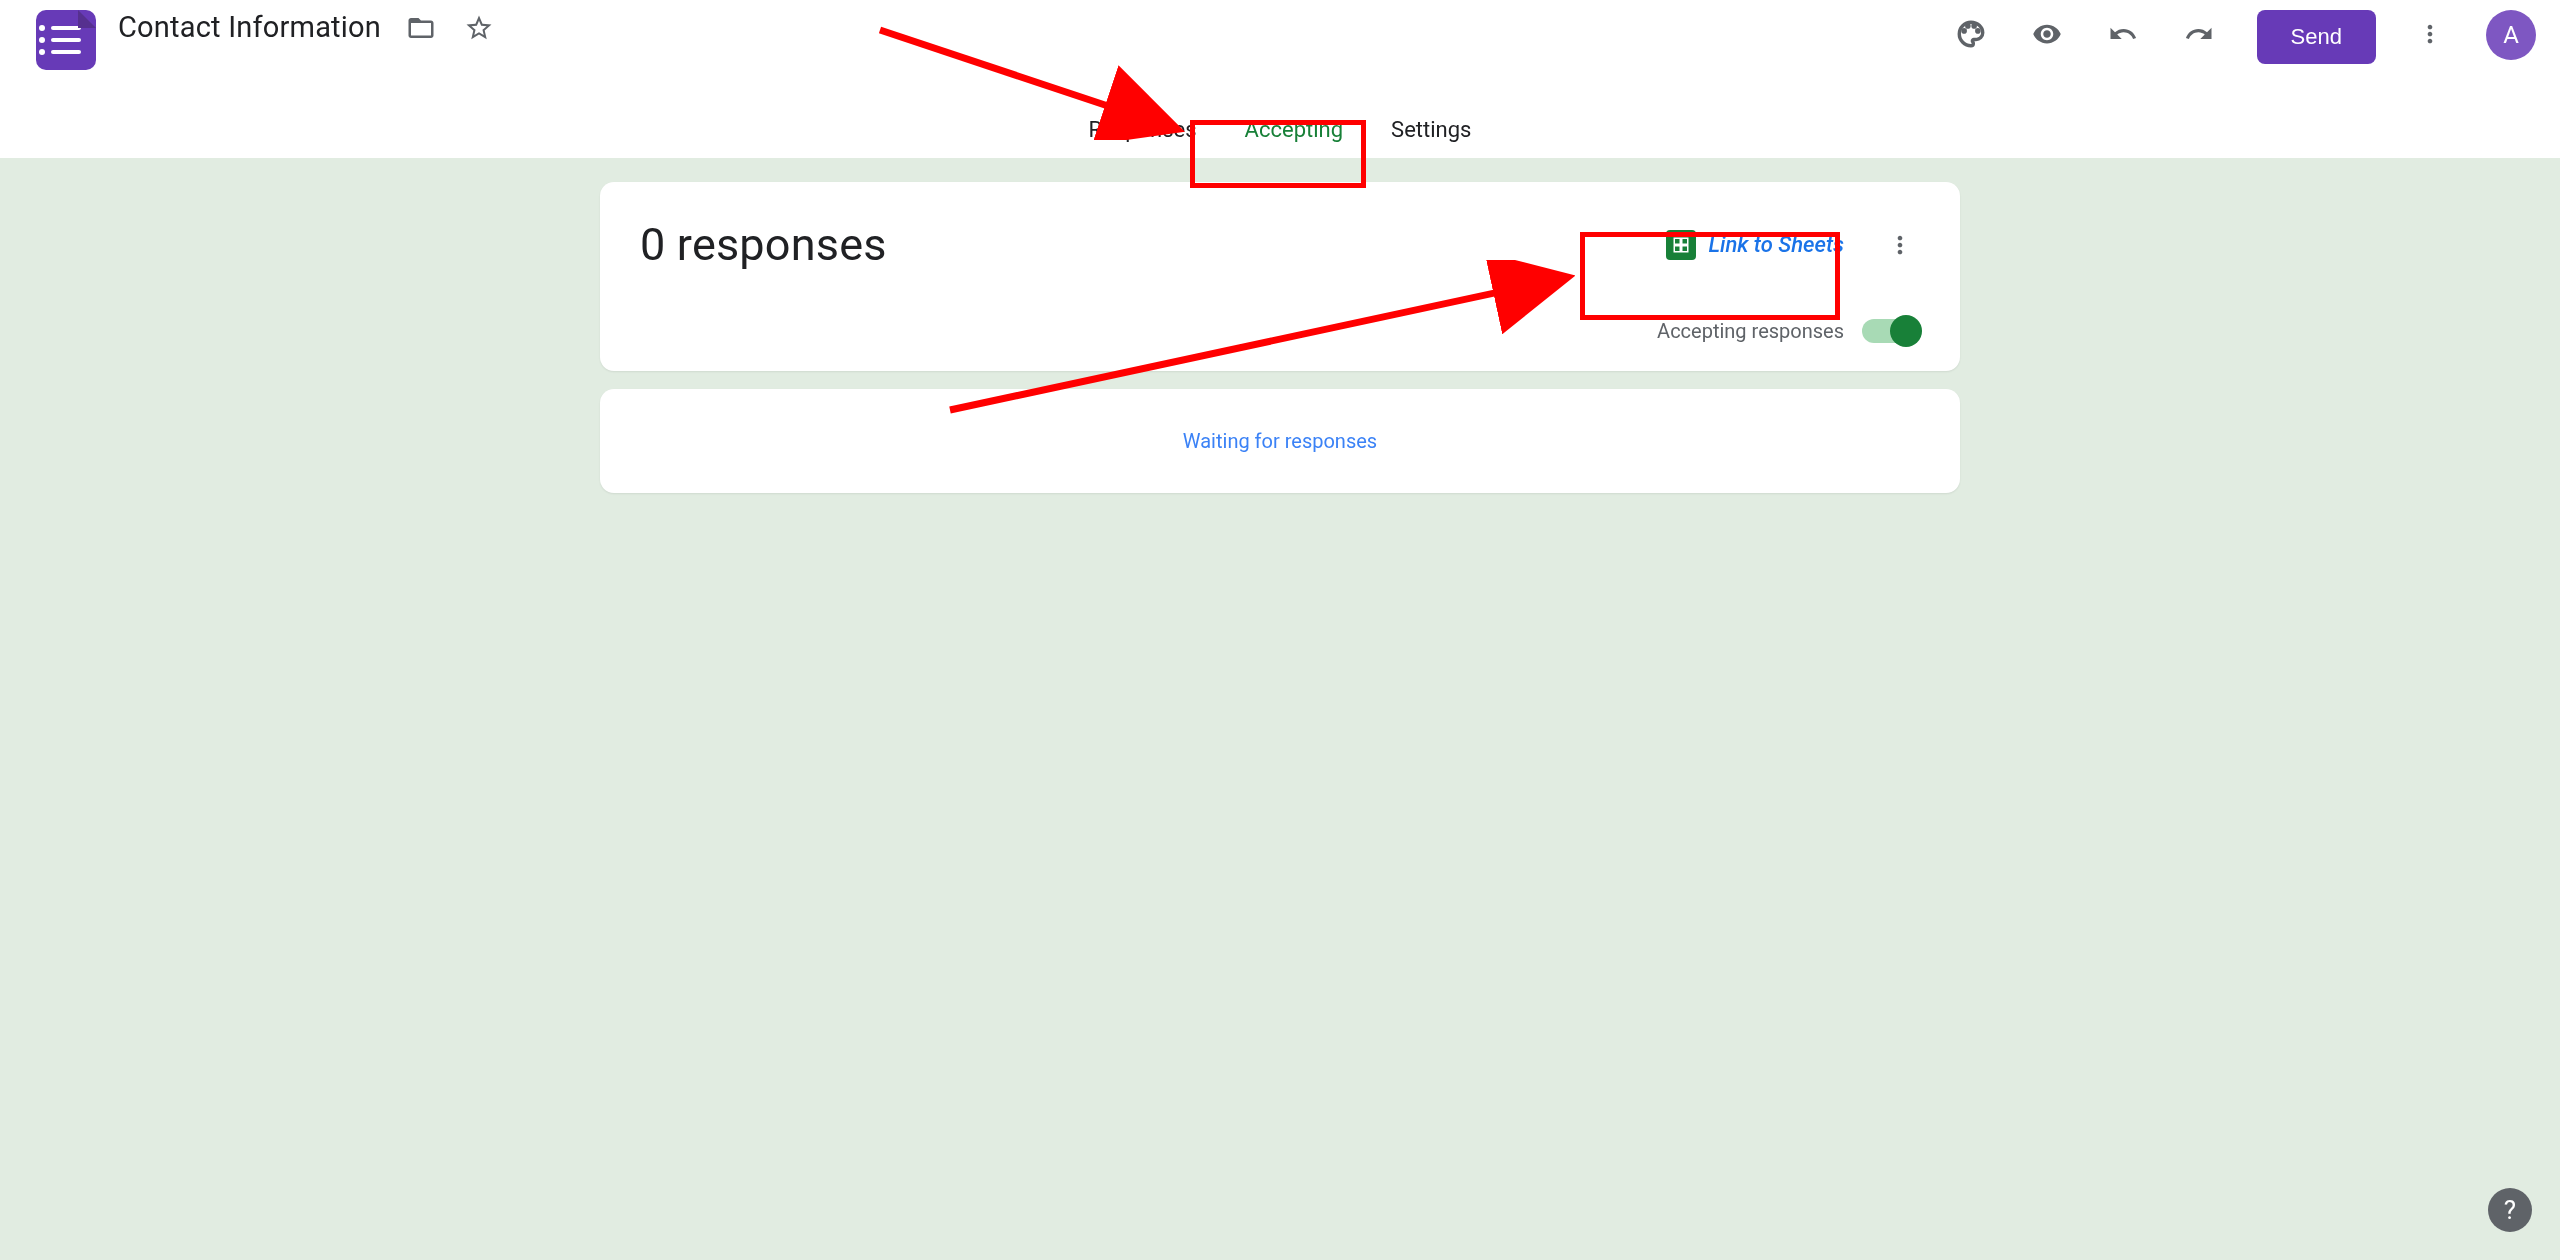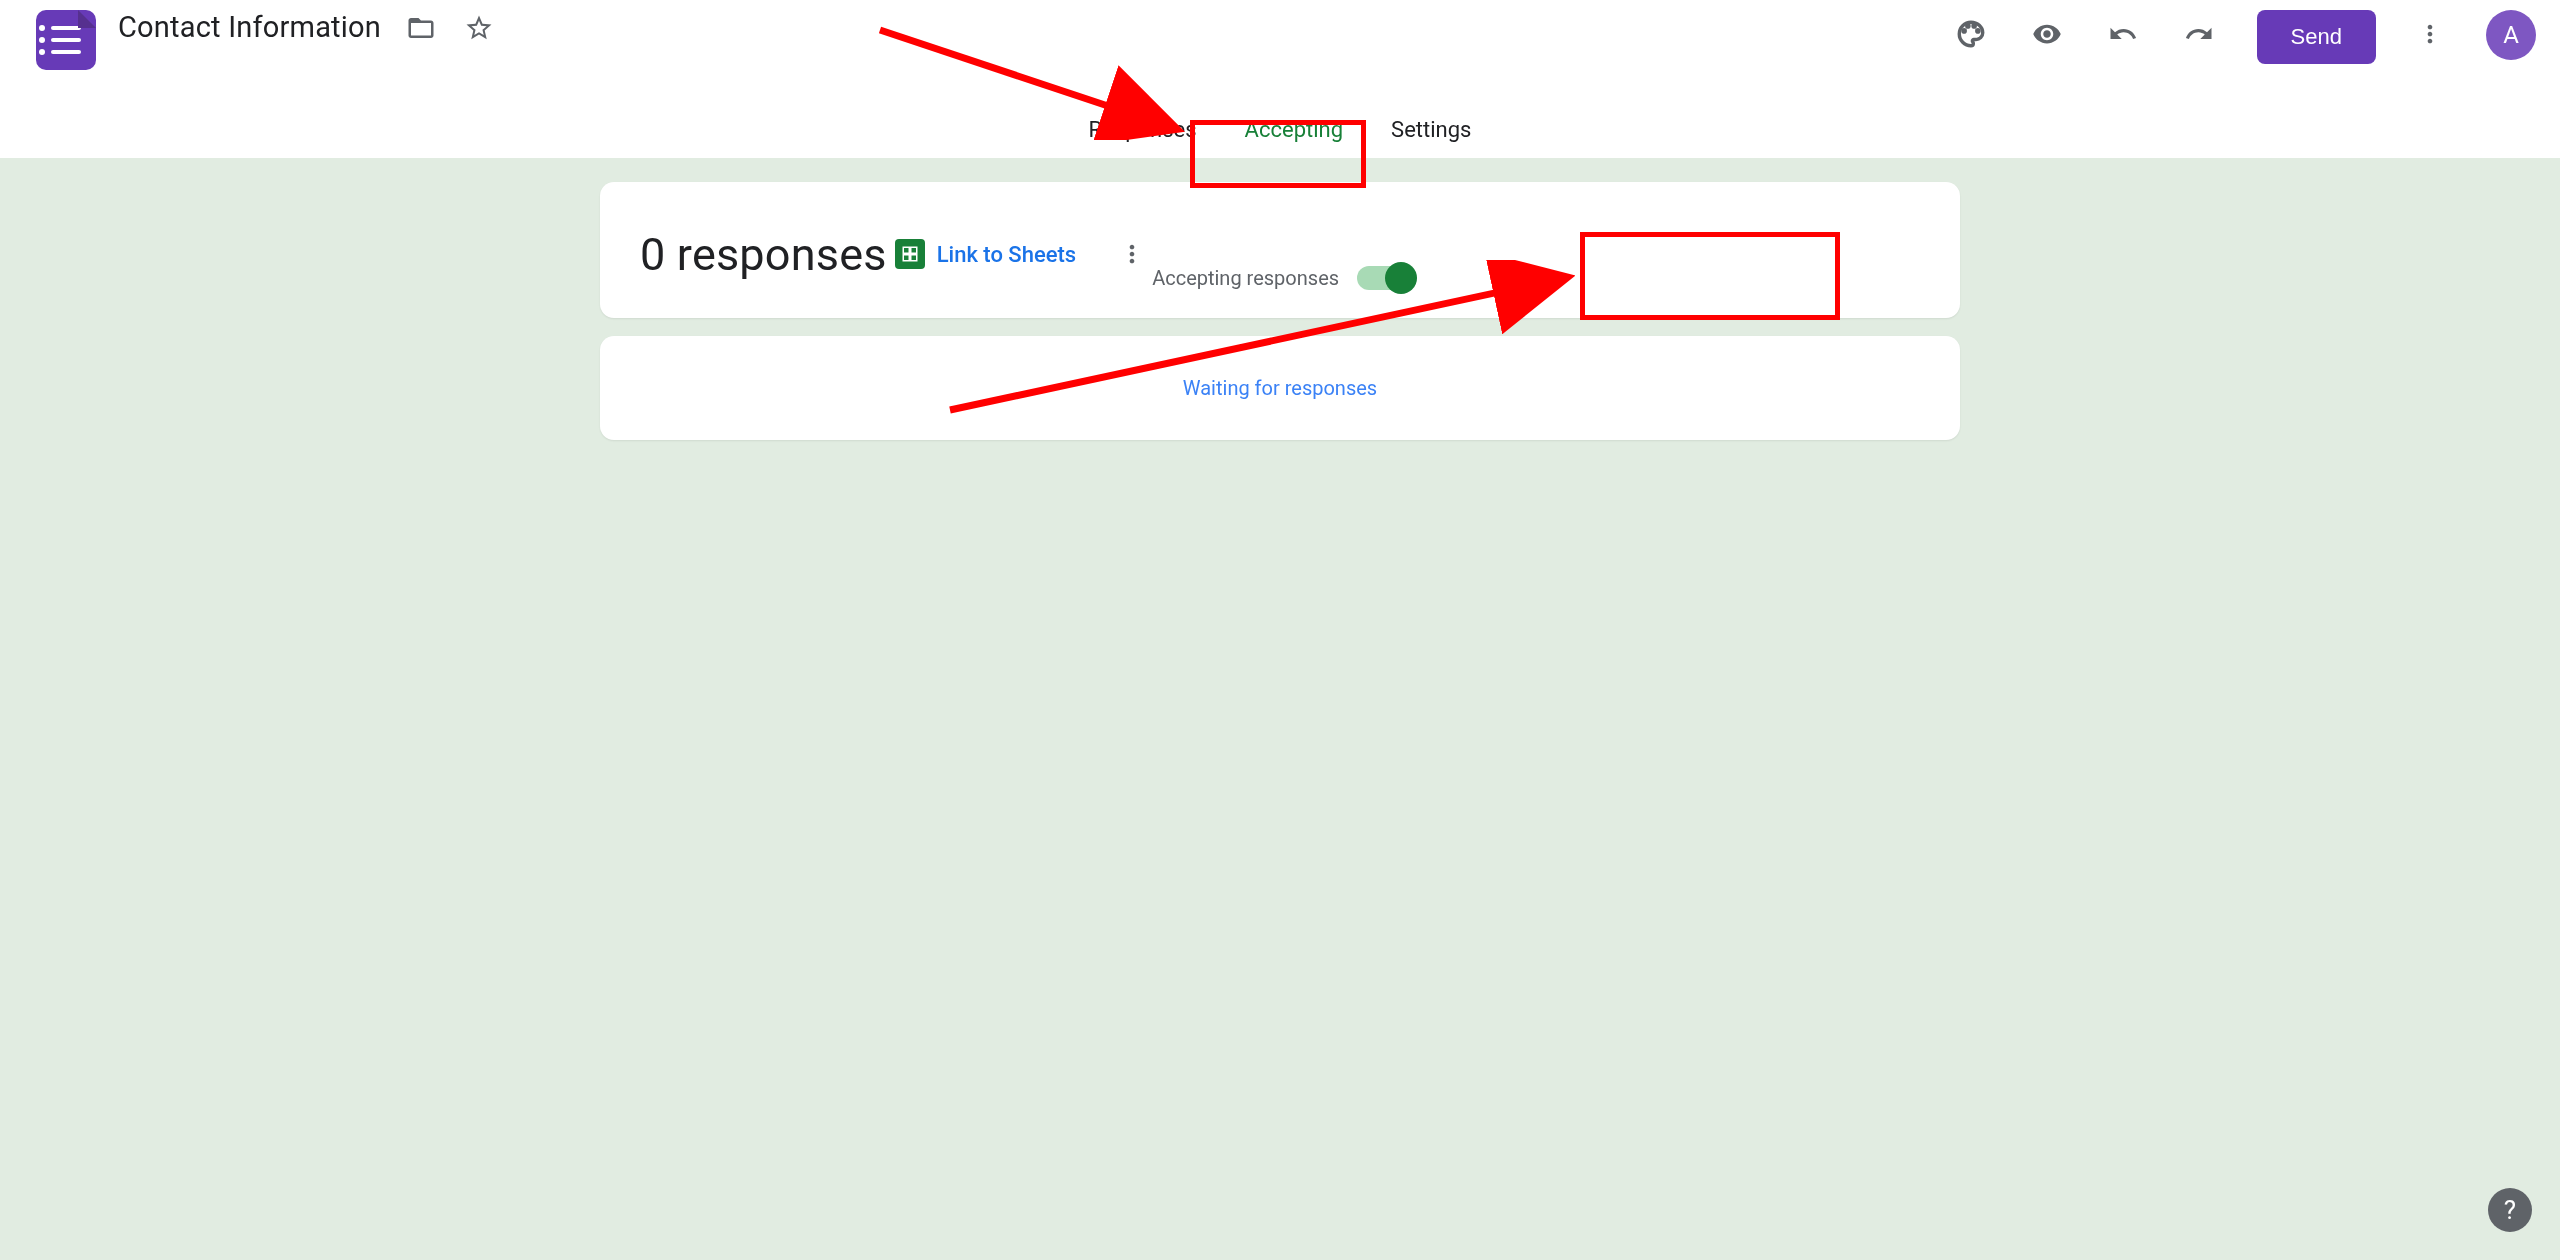--- a/index.html
+++ b/index.html
@@ -147,39 +147,40 @@
   .card {
     width: 1360px;
     margin: 0 auto 18px auto;
     background: #fff;
     border-radius: 14px;
     box-shadow: 0 1px 2px rgba(0,0,0,0.08);
   }
   .responses-card {
     padding: 36px 40px 28px 40px;
     display: flex;
-    flex-direction: row;
+    flex-direction: column;
   }
   .responses-top {
     display: flex;
     align-items: center;
   }
   .responses-title {
     font-size: 45px;
     font-weight: 400;
     letter-spacing: 0.2px;
     color: #202124;
     flex: 1;
   }
   .sheets-btn {
     display: flex;
     align-items: center;
     gap: 12px;
     cursor: pointer;
     padding: 6px 8px;
+    font-style: italic;
   }
   .sheets-icon {
     width: 30px;
     height: 30px;
     background: #188038;
     border-radius: 4px;
     display: flex;
     align-items: center;
     justify-content: center;
   }

